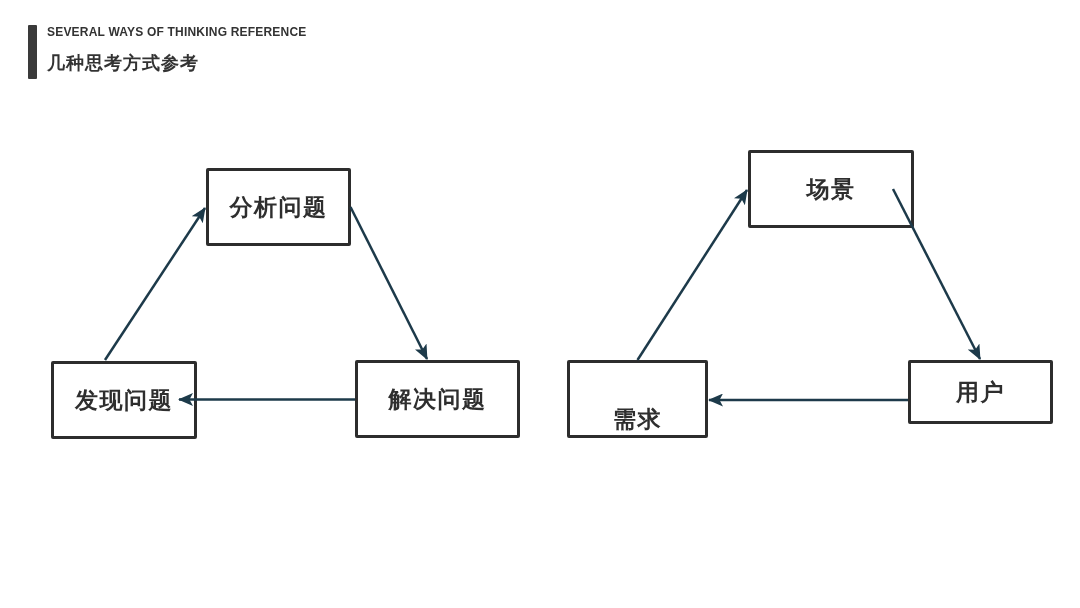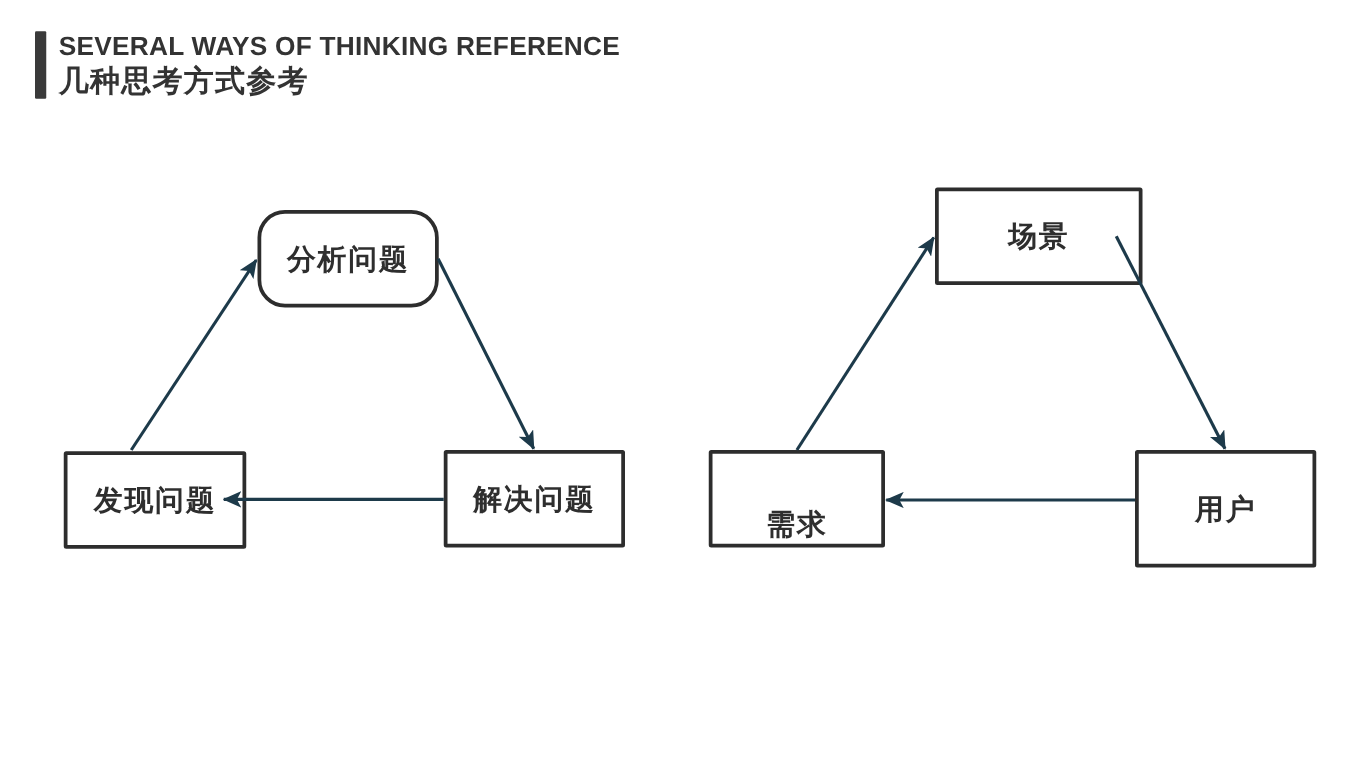--- a/index.html
+++ b/index.html
@@ -29,33 +29,33 @@
     height: 54px;
     background: #3a3a3a;
     border-radius: 1px;
   }
   .header {
     position: absolute;
     left: 47px;
     top: 26px;
   }
   .title-en {
-    font-size: 21px;
+    font-size: 12px;
     font-weight: bold;
     color: var(--text, #333);
     letter-spacing: 0.2px;
     line-height: 1.15;
     white-space: nowrap;
   }
   .title-zh {
-    font-size: 24px;
+    font-size: 18px;
     font-weight: bold;
     color: var(--text, #333);
     letter-spacing: 1px;
-    margin-top: 2px;
+    margin-top: 13px;
     line-height: 1.15;
     white-space: nowrap;
   }
 
   
   .node {
     position: absolute;
     background: #ffffff;
     border: 3px solid var(--border, #2d2d2d);
     border-radius: 2px;
@@ -63,26 +63,26 @@
     align-items: center;
     justify-content: center;
   }
   .node span {
     font-size: 23px;
     font-weight: bold;
     color: #2e2e2e;
     letter-spacing: 1.5px;
     white-space: nowrap;
   }
-  .node-analyze { left: 206px; top: 168px; width: 145px; height: 78px; border-radius: 22px; }
+  .node-analyze { left: 206px; top: 168px; width: 145px; height: 78px; }
   .node-find    { left: 32px;  top: 361px; width: 146px; height: 78px; margin-left: 19px; }
-  .node-solve   { left: 355px; top: 360px; width: 145px; height: 78px; }
+  .node-solve   { left: 355px; top: 360px; width: 165px; height: 78px; }
   .node-scene   { left: 748px; top: 150px; width: 166px; height: 78px; }
   .node-demand  { left: 567px; top: 360px; width: 141px; height: 78px; align-items: flex-end; }
-  .node-user    { left: 908px; top: 360px; width: 145px; height: 94px; }
+  .node-user    { left: 908px; top: 360px; width: 145px; height: 64px; }
 
   
   .connectors {
     position: absolute;
     left: 0; top: 0;
     width: 1080px;
     height: 608px;
     pointer-events: none;
   }
   .connectors line {

